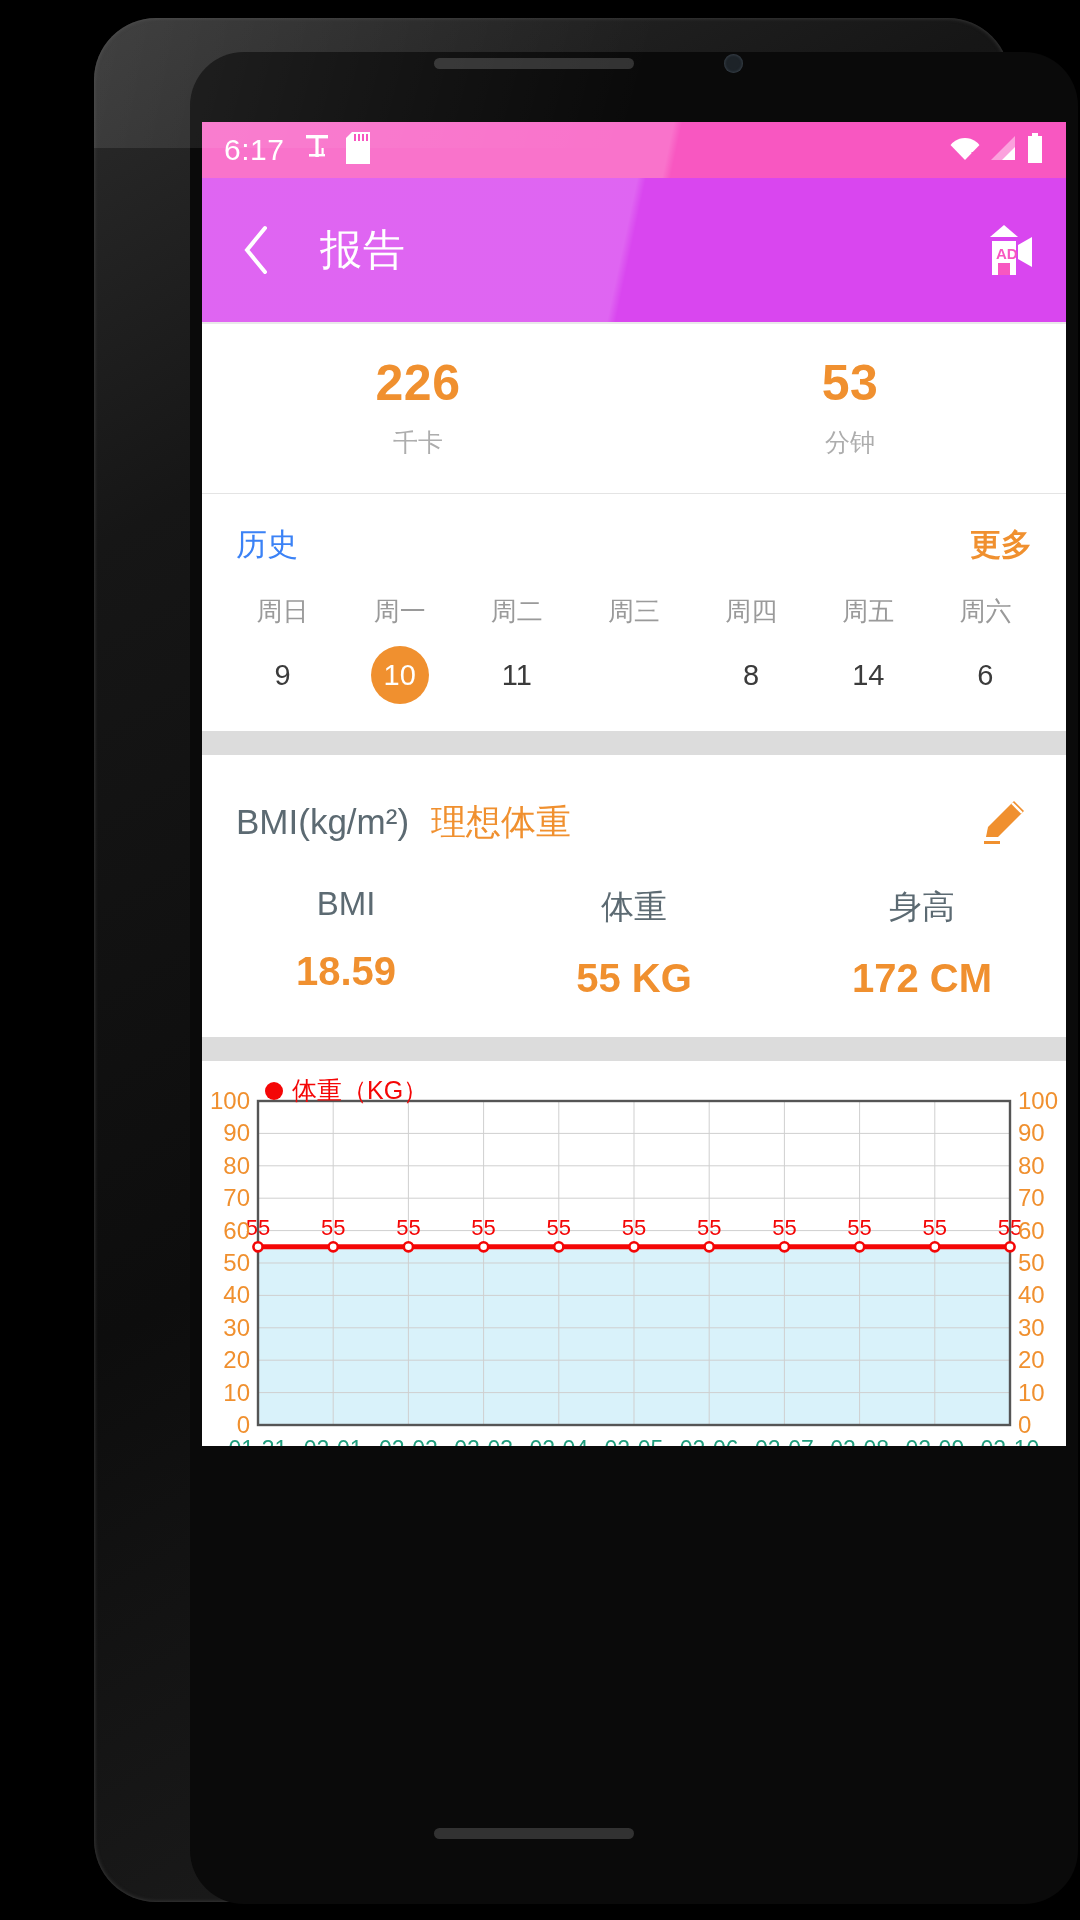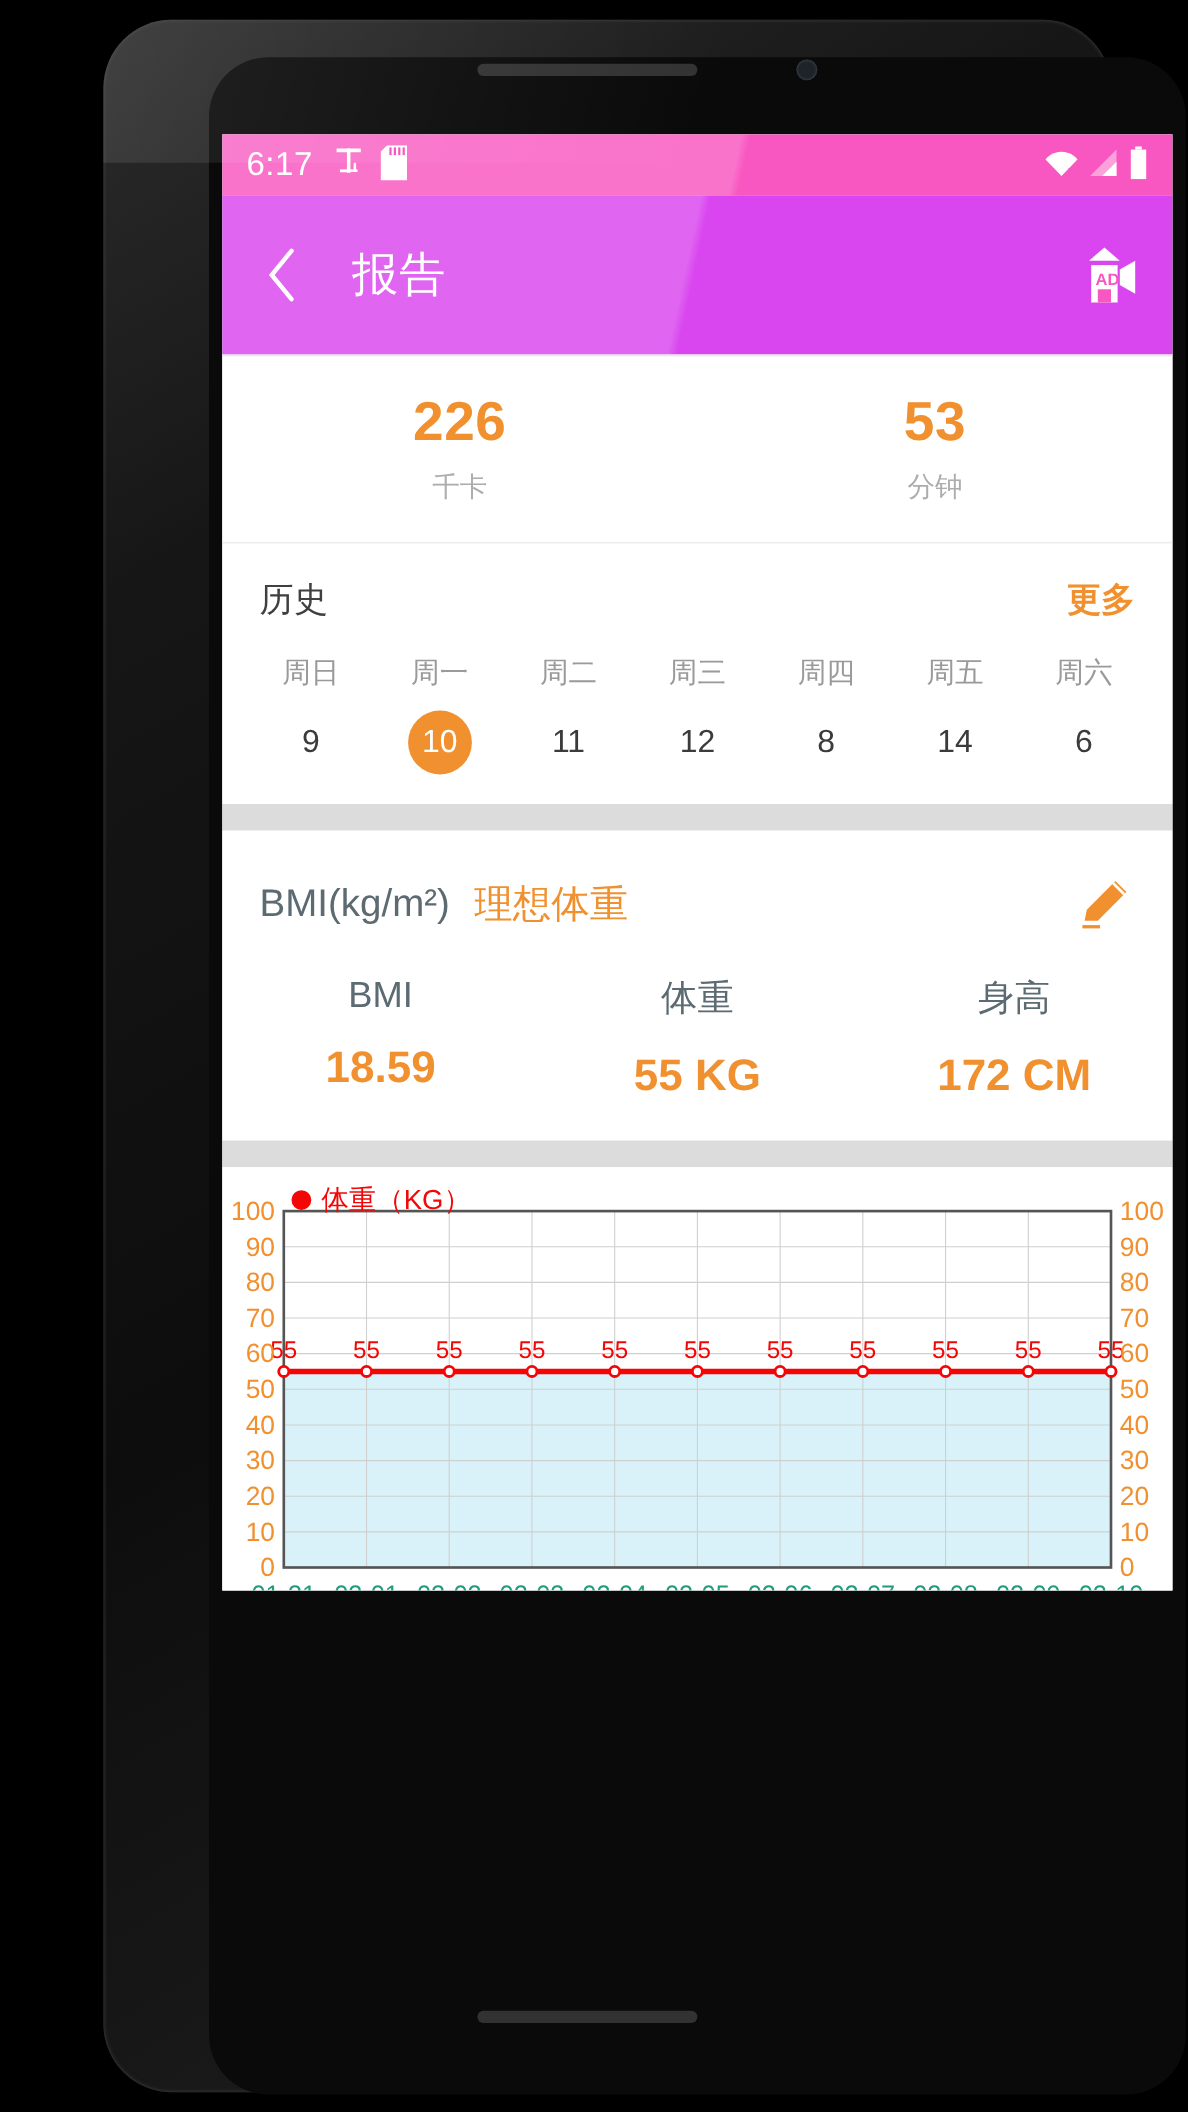--- a/index.html
+++ b/index.html
@@ -131,21 +131,21 @@
   .hairline-top { height: 2px; background: #e9e9e9; }
 
   
   .stats-row { display: flex; padding: 30px 0 34px; }
   .stat { flex: 1; text-align: center; }
   .stat-value { color: #f0902f; font-size: 50px; font-weight: bold; letter-spacing: .5px; }
   .stat-label { color: #adadad; font-size: 25px; margin-top: 14px; }
 
   
   .hist-head { display: flex; align-items: center; padding: 30px 34px 6px; }
-  .hist-title { color: #404040; font-size: 31px; }
+  .hist-title { color: #3b82f6; font-size: 31px; }
   .hist-more { margin-left: auto; color: #f0902f; font-size: 31px; font-weight: bold; cursor: pointer; }
   .week-row { display: flex; padding: 22px 22px 0; }
   .week-col { flex: 1; text-align: center; }
   .dow { color: #9a9a9a; font-size: 26px; }
   .dnum-wrap { height: 76px; display: flex; align-items: center; justify-content: center; margin-top: 8px;}
   .dnum { color: #3b3b3b; font-size: 29px; }
   .dnum.sel {
     color: #fff; background: #f0902f;
     width: 58px; height: 58px; border-radius: 50%;
     display: flex; align-items: center; justify-content: center;
@@ -278,23 +278,20 @@
             </div>
         </div>
         <div class="week-col">
           <div class="dow">周二</div>
           <div class="dnum-wrap">
               <div class="dnum">11</div>
             </div>
         </div>
         <div class="week-col">
           <div class="dow">周三</div>
-          <div class="dnum-wrap">
-              <div class="dnum">12</div>
-            </div>
         </div>
         <div class="week-col">
           <div class="dow">周四</div>
           <div class="dnum-wrap">
               <div class="dnum">8</div>
             </div>
         </div>
         <div class="week-col">
           <div class="dow">周五</div>
           <div class="dnum-wrap">

